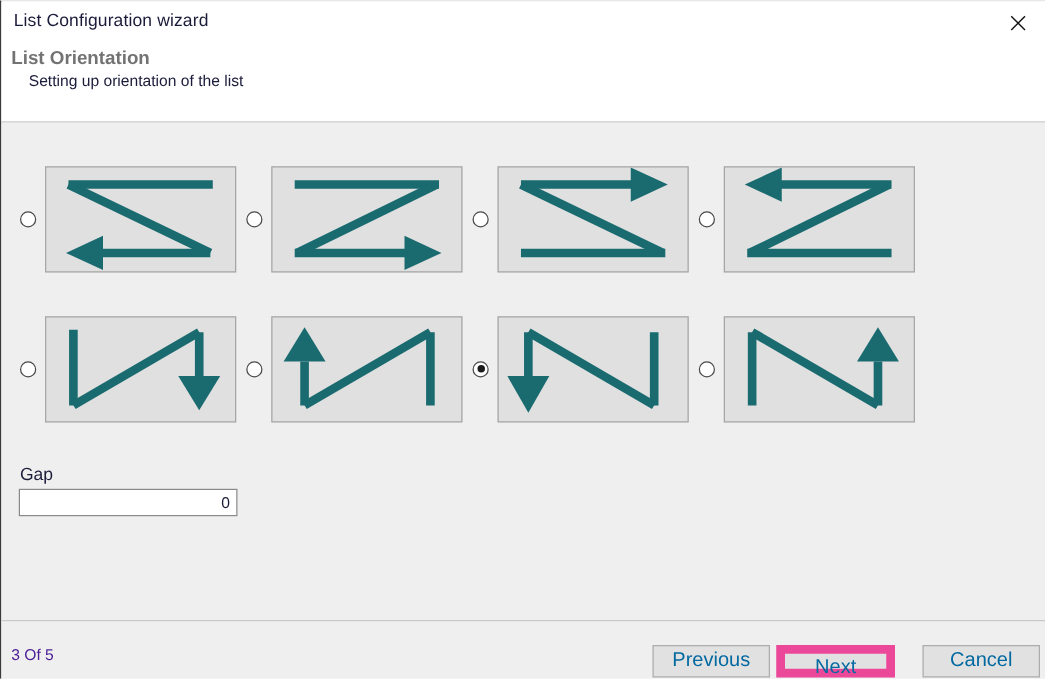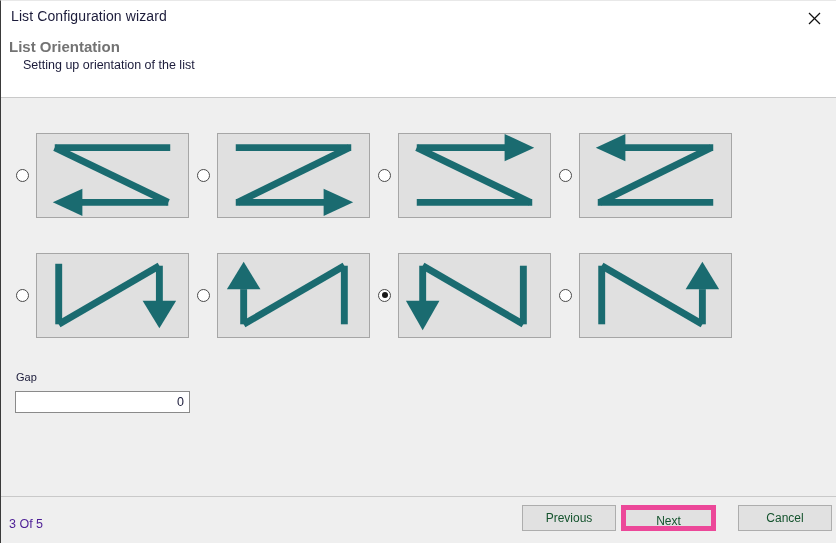--- a/index.html
+++ b/index.html
@@ -116,21 +116,21 @@
     flex: 0 0 auto;
     cursor: default;
   }
   .tile svg { display: block; width: 100%; height: 100%; }
 
   
   .gap-label {
     position: absolute;
     left: 15px;
     top: 272px;
-    font-size: 11px;
+    font-size: 14px;
     color: #1b1b3a;
   }
   .gap-input {
     position: absolute;
     left: 14px;
     top: 292px;
     width: 175px;
     height: 22px;
     box-sizing: border-box;
     border: 1px solid #8a8a8a;
@@ -153,37 +153,37 @@
   }
   .page-indicator {
     position: absolute;
     left: 8px;
     top: 20px;
     font-size: 12.5px;
     color: #4c1d95;
   }
   .btn {
     position: absolute;
-    top: 8px;
+    top: 19px;
     height: 26px;
     box-sizing: border-box;
     background: #e1e1e1;
     border: 1px solid #adadad;
     font-family: "Liberation Sans", sans-serif;
-    font-size: 12px;
-    color: #14532d;
+    font-size: 16px;
+    color: #0369a1;
     cursor: default;
     padding: 0;
     line-height: 24px;
     text-align: center;
   }
   .btn-previous { left: 521px; width: 94px; }
   .btn-next {
     left: 620px; width: 95px;
-    border: 5px solid #ec4899;
+    border: 7px solid #ec4899;
     line-height: 22px;
   }
   .btn-cancel { left: 737px; width: 94px; }
 </style>
 </head>
 <body>
 
 <div id="app">
 
   <div class="header">

